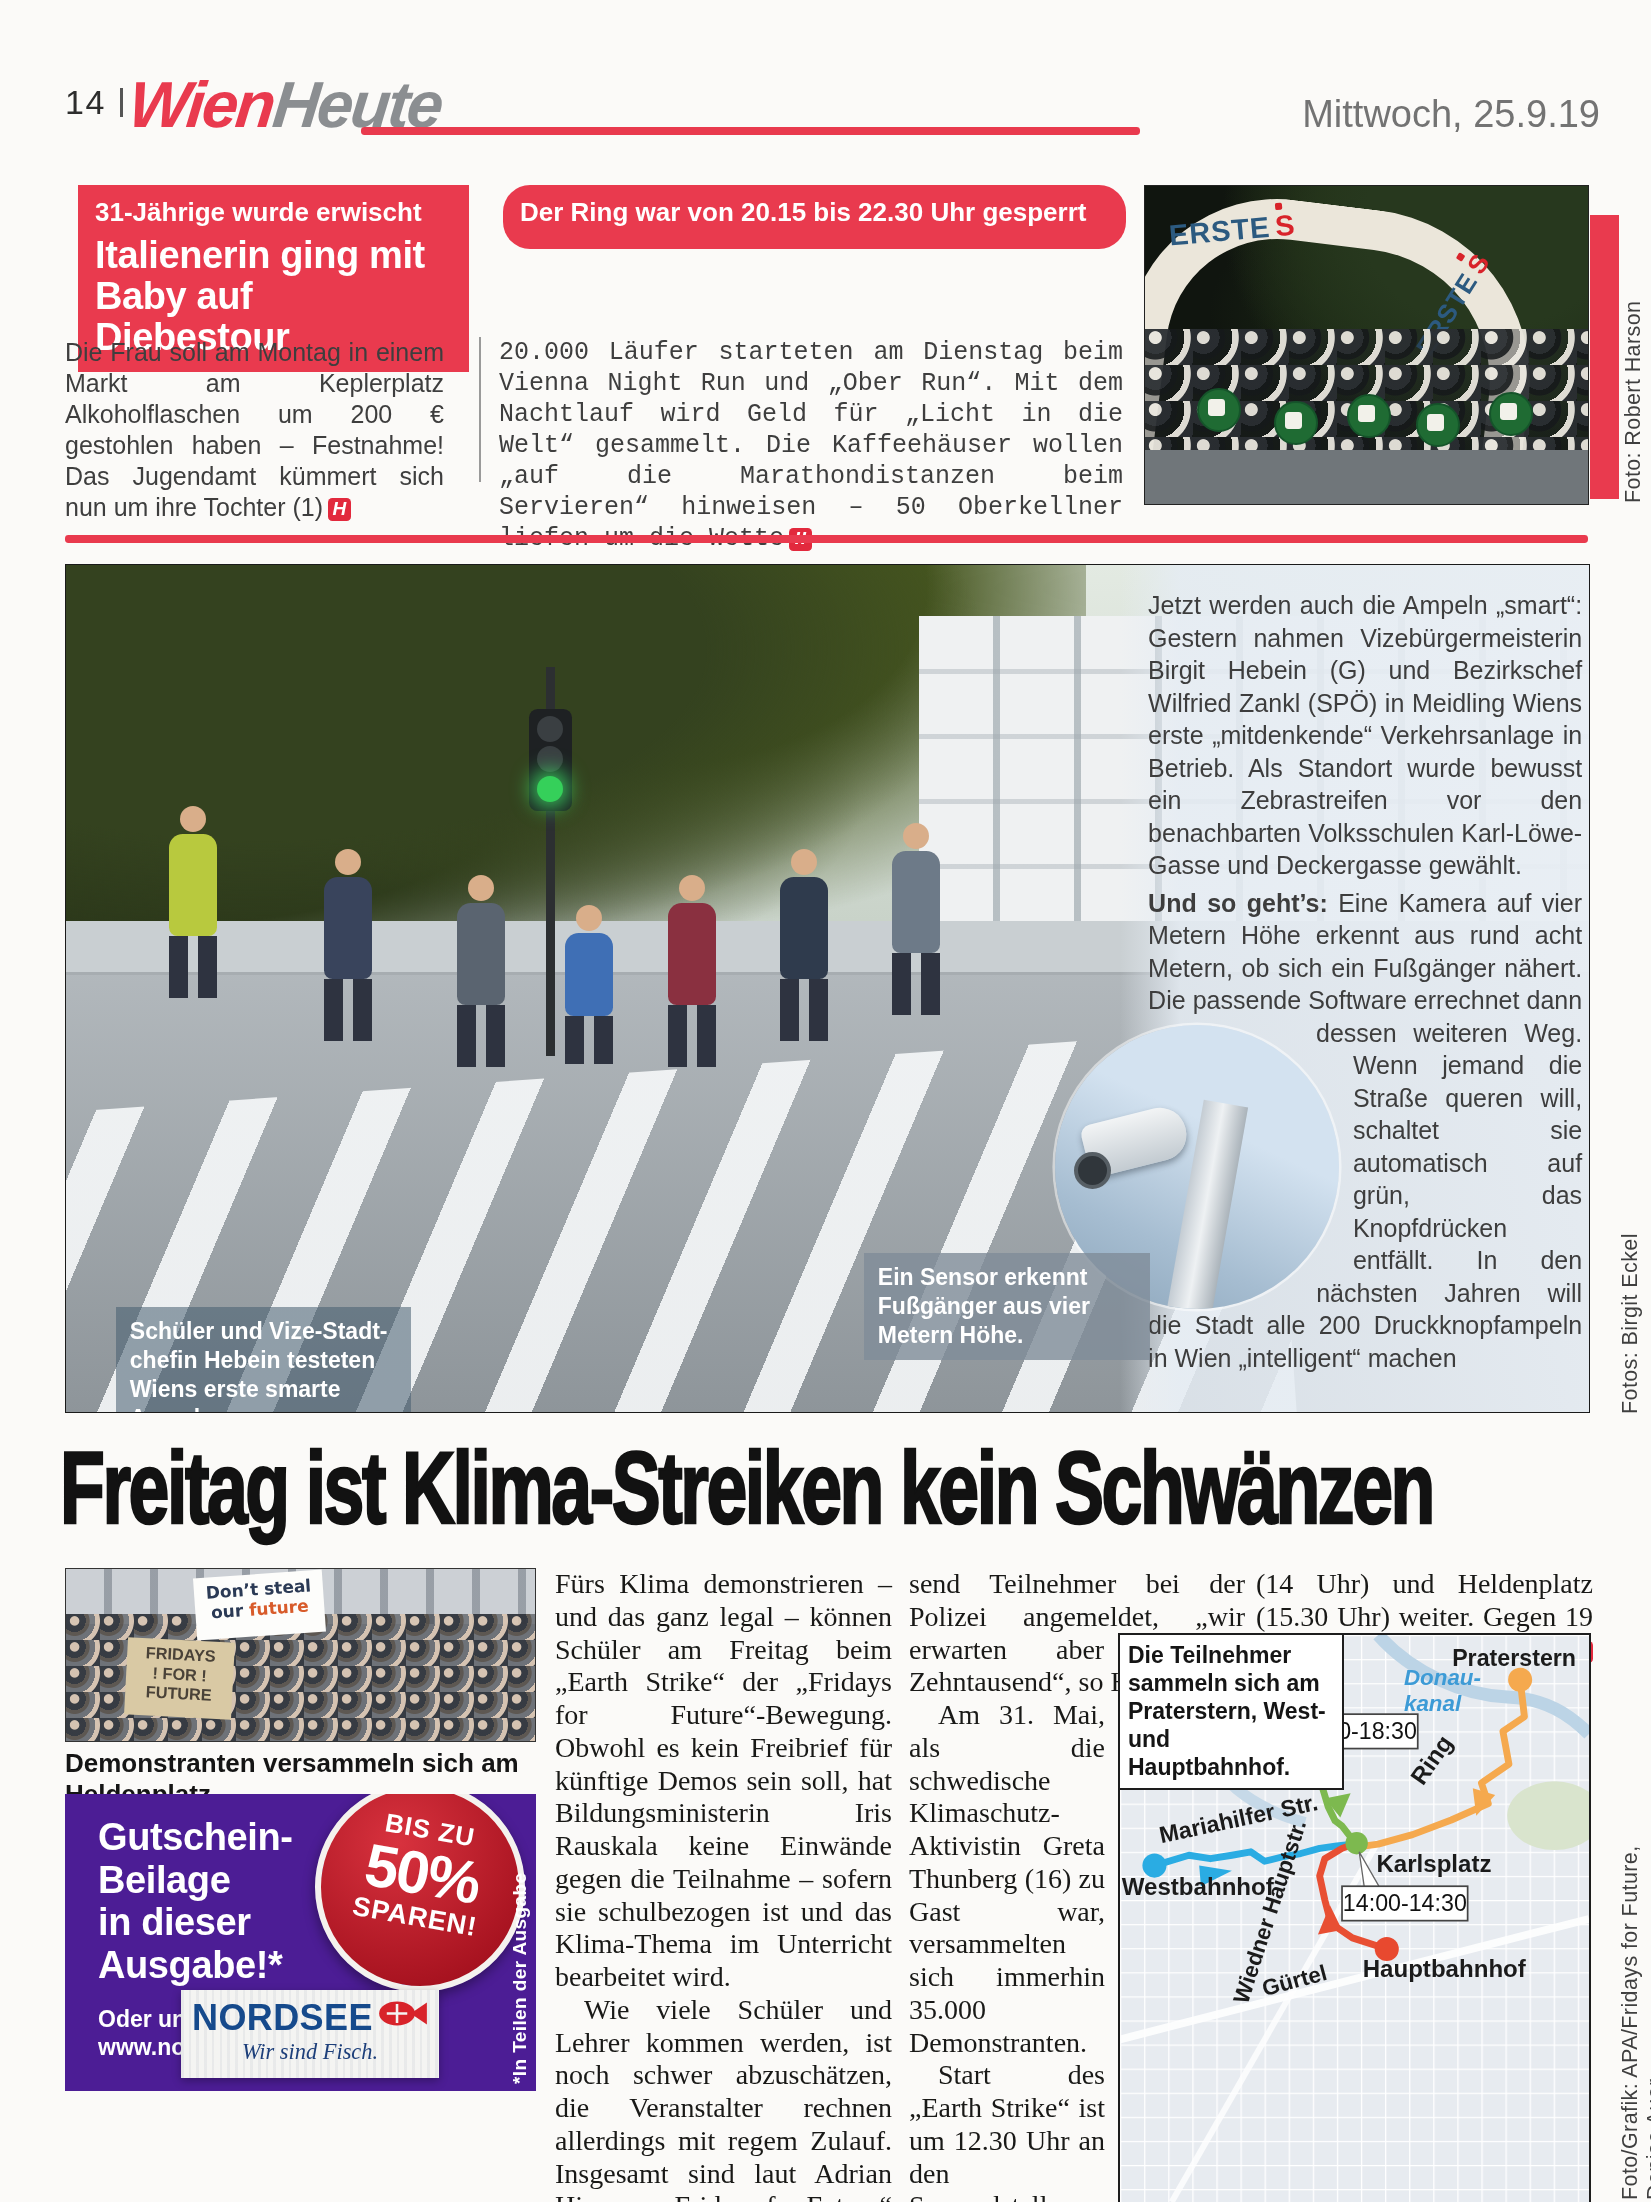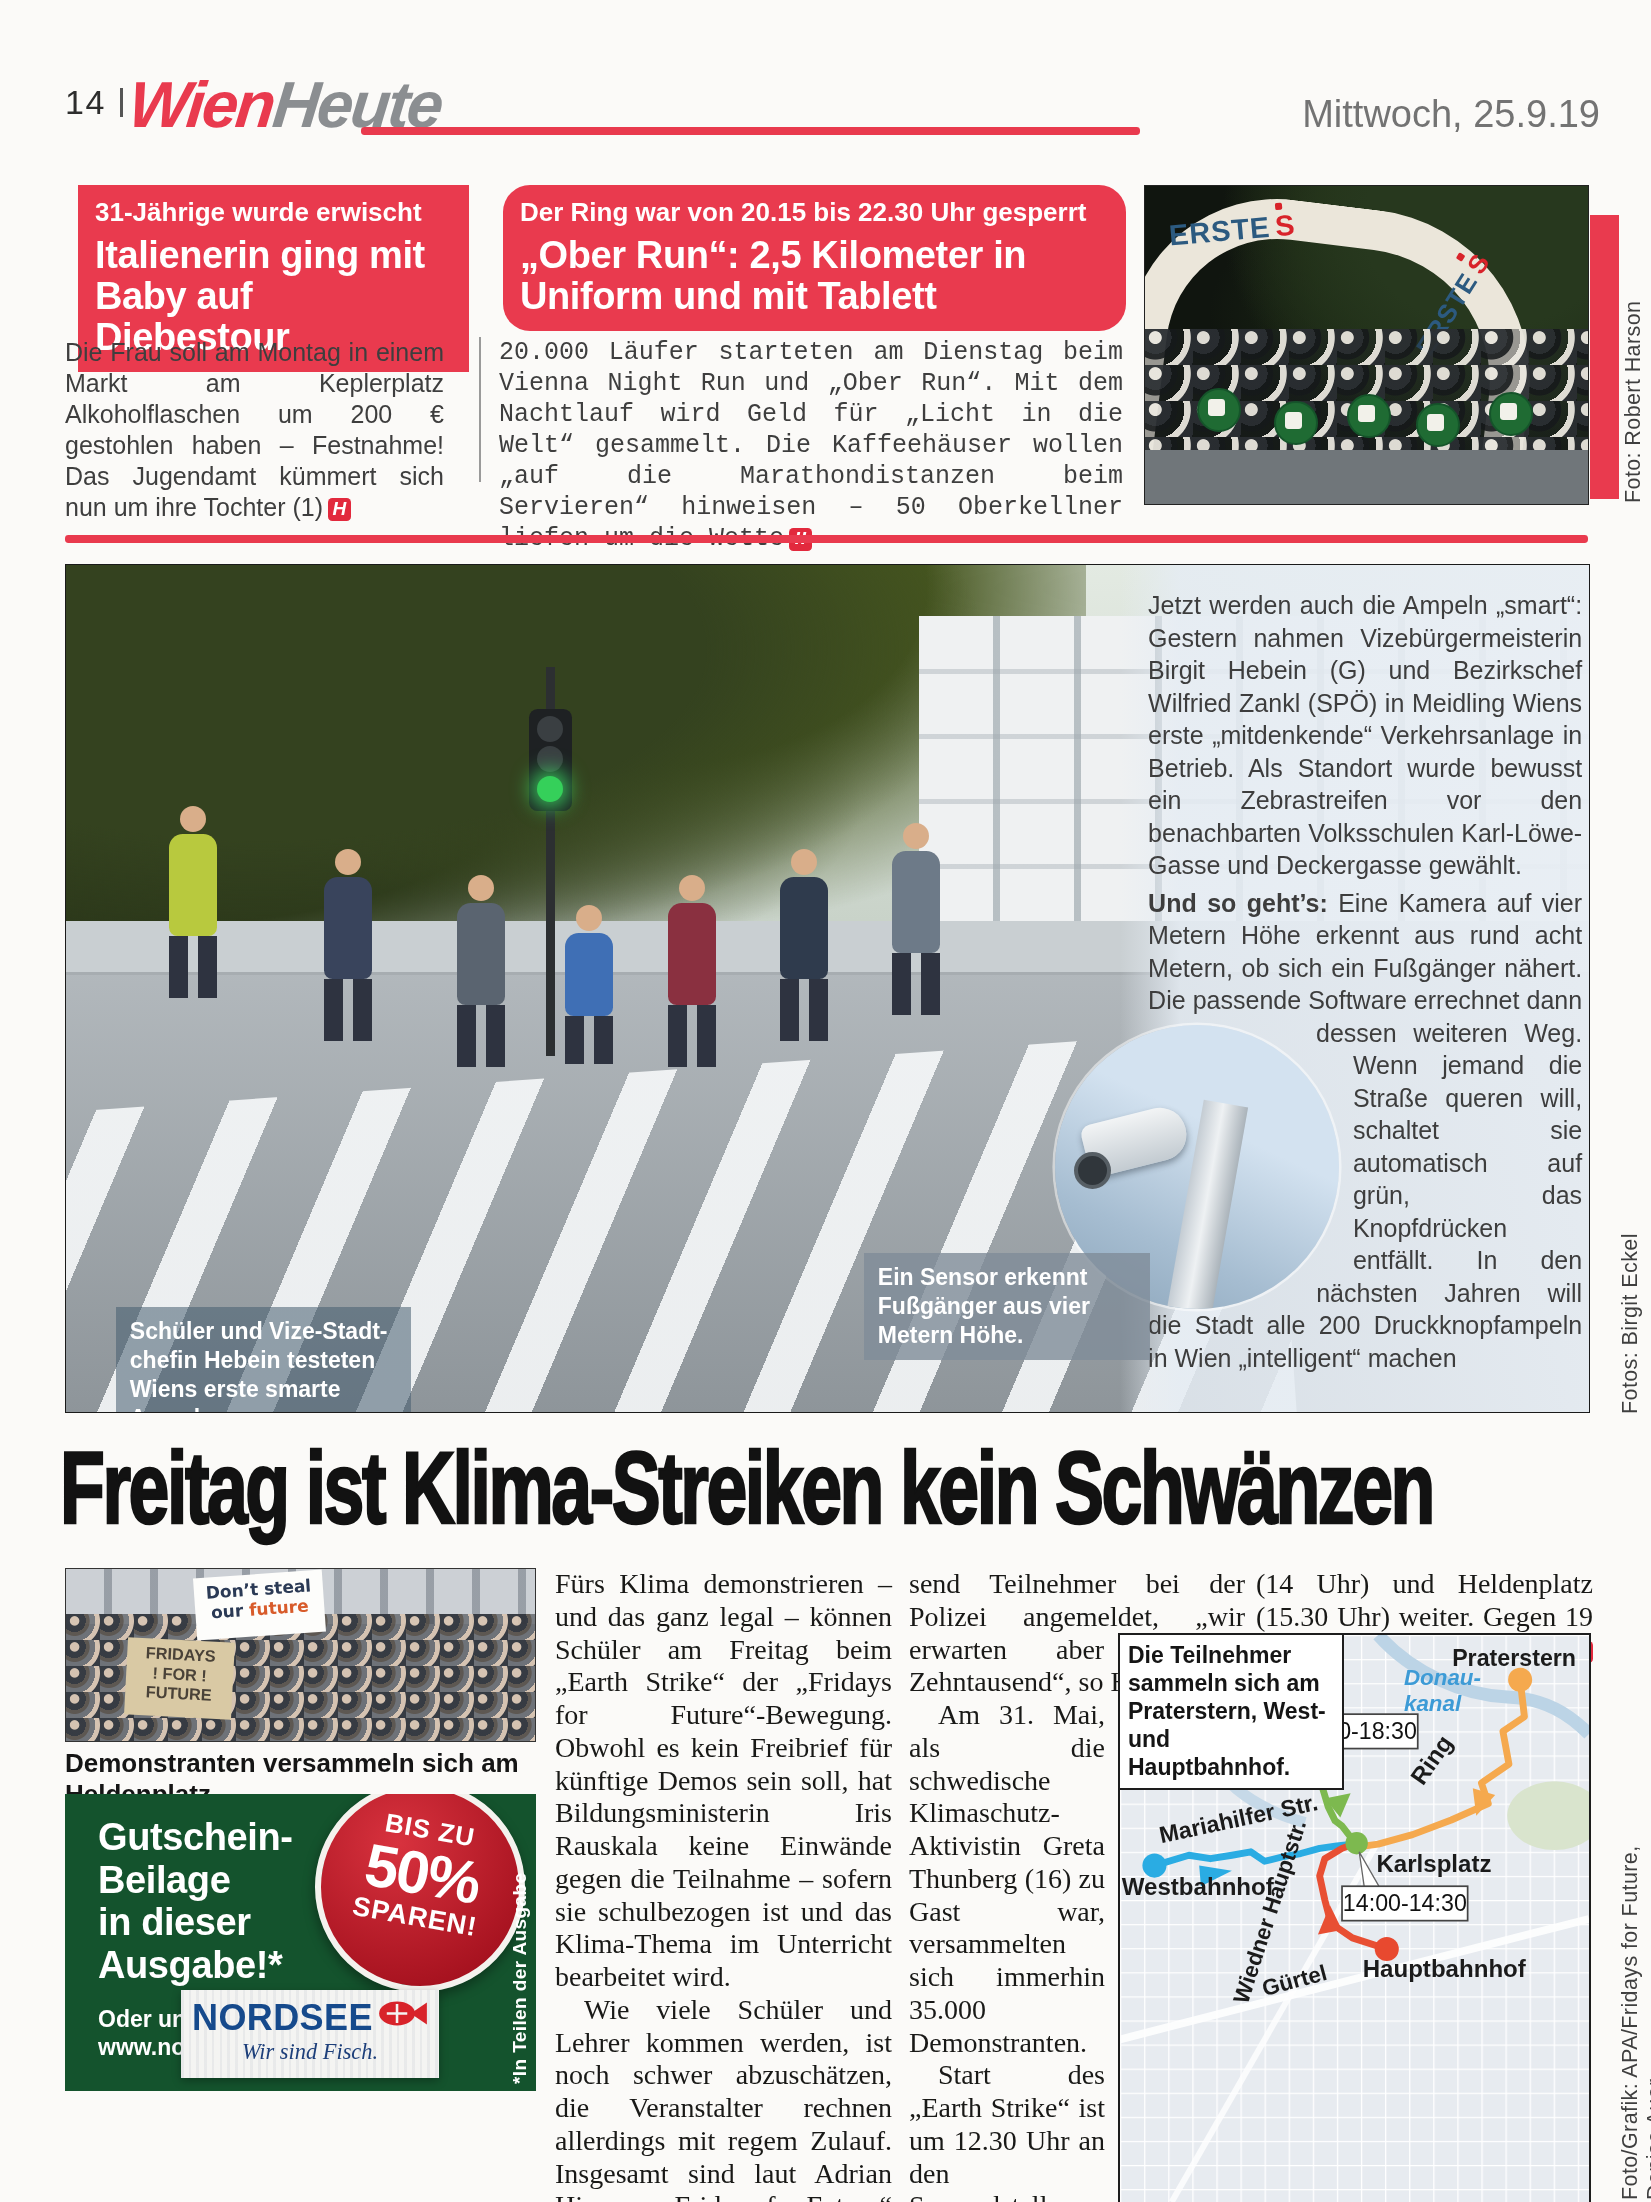--- a/index.html
+++ b/index.html
@@ -91,21 +91,21 @@
   .demo-crowd{position:absolute;left:0;right:0;top:45px;bottom:0;
     background-image:repeating-radial-gradient(circle at 8.6px 6.9px, rgba(216,196,176,.9) 0 4.3px, rgba(48,52,60,.95) 5.2px 11.2px, rgba(70,62,54,.8) 11.2px 14.6px, rgba(36,40,46,.5) 15.5px 20.6px);
     background-size:34px 26px;}
   .sign{position:absolute;text-align:center;font-weight:700;}
   .sign1{left:129px;top:5.2px;width:129px;height:57px;background:#fdfdfb;transform:rotate(-4deg);color:#2b3a55;font-size:17px;font-family:"DejaVu Sans",sans-serif;padding-top:5.2px;}
   .sign1 .f1{color:#d85b2a;}
   .sign2{left:60px;top:71px;width:107px;height:72px;background:#d9c9a4;transform:rotate(3deg);color:#46engineering;} 
   .sign2{color:#4a4238;font-size:16.3px;line-height:1.2;padding-top:5.2px;}
   .demo-cap{left:65px;top:1748px;width:469px;font-size:26px;font-weight:700;color:#151515;}
   
-  .ad{left:65px;top:1794px;width:471px;height:297px;background:#14532d;overflow:hidden;}
+  .ad{left:65px;top:1794px;width:471px;height:297px;background:#4c1d95;overflow:hidden;}
   .ad-lines{position:absolute;left:33px;top:22.4px;color:#fff;font-weight:700;font-size:38px;line-height:1.12;letter-spacing:-0.4px;}
   .ad-sub{position:absolute;left:33px;top:212px;color:#fff;font-weight:700;font-size:23px;line-height:1.2;}
   .badge{position:absolute;left:250px;top:-12px;width:198px;height:198px;border-radius:50%;background:radial-gradient(circle at 35% 30%,#d8323e,#a6121f 78%);border:6px solid #f4f2ee;transform:rotate(10deg);color:#fff;text-align:center;box-shadow:0 5.2px 12px rgba(0,0,0,.35);}
   .badge .b1{font-size:26px;font-weight:700;margin-top:26px;letter-spacing:0.9px;}
   .badge .b2{font-size:60px;font-weight:700;line-height:0.95;letter-spacing:-1.7px;}
   .badge .b3{font-size:27px;font-weight:700;letter-spacing:0.9px;}
   .nord-panel{position:absolute;left:116px;top:196px;width:258px;height:88px;background:
     repeating-linear-gradient(90deg, rgba(210,213,218,.35) 0 2.6px, transparent 2.6px 7.7px), #f4f4f2;
     box-shadow:0 3.4px 8.6px rgba(0,0,0,.3);text-align:center;}
   .nord-brand{font-size:36px;font-weight:700;color:#164a8c;letter-spacing:0.4px;margin-top:7px;display:inline-block;vertical-align:middle;}
@@ -136,21 +136,20 @@
 
 <div class="abs box-left kickerbox">
   <div class="kicker">31-Jährige wurde erwischt</div>
   <div class="story-hl">Italienerin ging mit Baby auf Diebestour</div>
 </div>
 <div class="abs body-left story-body"><span>Die Frau soll am Montag in einem Markt am Keplerplatz Alkoholflaschen um 200 € gestohlen haben – Festnahme! Das Jugendamt kümmert sich nun um ihre Tochter (1)</span><span class="hmark">H</span></div>
 <div class="abs vdivider"></div>
 
 <div class="abs box-mid kickerbox">
   <div class="kicker">Der Ring war von 20.15 bis 22.30 Uhr gesperrt</div>
-  <div class="story-hl">„Ober Run“: 2,5 Kilometer in Uniform und mit Tablett</div>
 </div>
 <div class="abs body-mid story-body"><span>20.000 Läufer starteten am Dienstag beim Vienna Night Run und „Ober Run“. Mit dem Nachtlauf wird Geld für „Licht in die Welt“ gesammelt. Die Kaffeehäuser wollen „auf die Marathondistanzen beim Servieren“ hinweisen – 50 Oberkellner liefen um die Wette</span><span class="hmark">H</span></div>
 
 <div class="abs run-photo">
   <div class="run-trees"></div>
   <div class="arch"></div>
   <div class="erste1"><span>ERSTE</span><span class="esmark">S</span></div>
   <div class="erste2"><span>ERSTE</span><span class="esmark">S</span></div>
   <div class="run-crowd"></div>
   <div class="tray" style="left:52px;top:202px;"></div>

